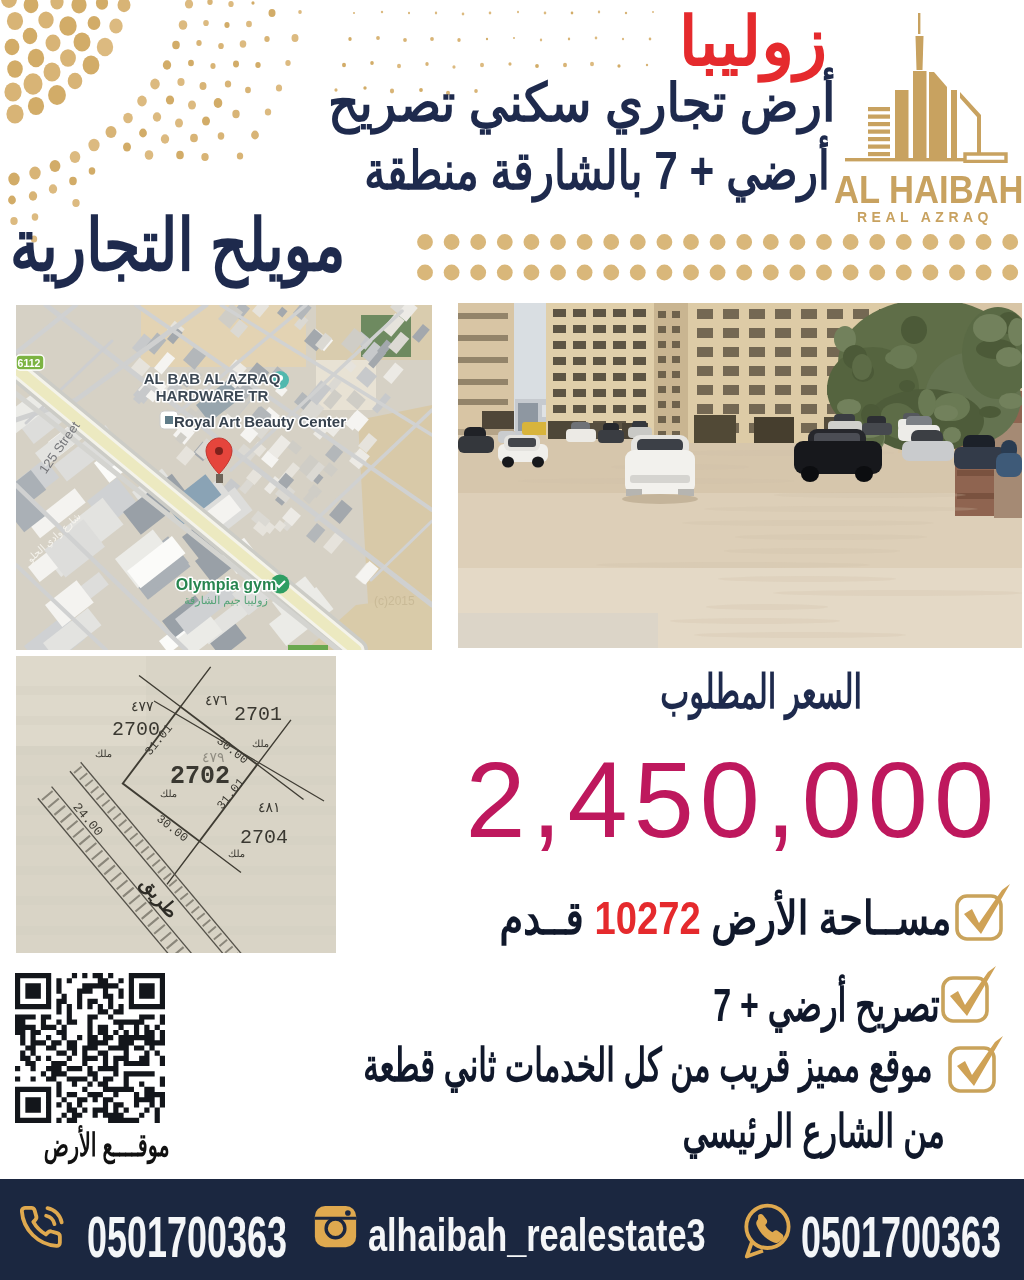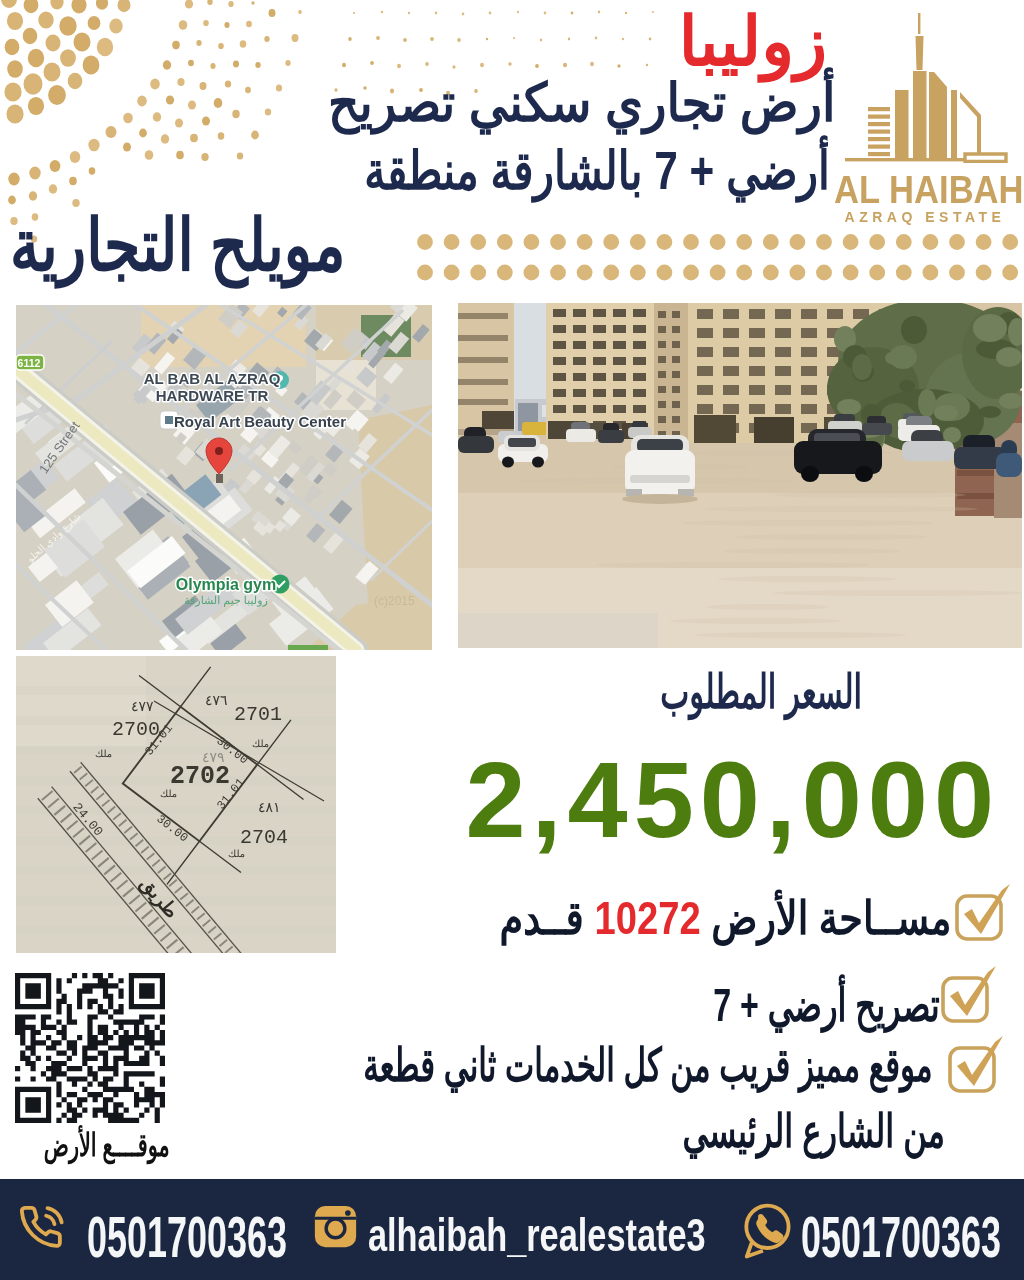--- a/index.html
+++ b/index.html
@@ -164,21 +164,21 @@
 <polygon points="94,151 94,62 99,62 112,77 112,151"></polygon>
 <polygon points="116,151 116,80 122,80 122,151"></polygon>
 <path d="M125 82 L146 105 L146 144 L142 144 L142 107 L125 88 Z"></path>
 <rect x="10" y="148" width="120" height="3.4"></rect>
 <path d="M130 151.4 L130 144 L171 144 L171 151.4 Z" fill="none" stroke="#c8a260" stroke-width="3.4"></path>
 </g>
 </svg>
 
 <div class="abs" style="left:834px;top:169px;color:#c8a260;font-weight:bold;font-size:38px;white-space:nowrap;transform:scaleX(0.91);transform-origin:0 0">AL HAIBAH</div>
 
-<div class="abs" style="left:835px;top:209px;width:180px;text-align:center;color:#c8a260;font-weight:bold;font-size:14px;letter-spacing:4.5px;white-space:nowrap">AZRAQ ESTATE</div>
+<div class="abs" style="left:835px;top:209px;width:180px;text-align:center;color:#c8a260;font-weight:bold;font-size:14px;letter-spacing:4.5px;white-space:nowrap">REAL AZRAQ</div>
 
 <div class="abs ar" style="right:197px;top:2px;font-size:68px;color:#e52a2d">زوليبا</div>
 
 <div class="abs ar navy" style="right:188px;top:72px;font-size:53px;transform:scaleX(0.917);transform-origin:100% 0">أرض تجاري سكني تصريح</div>
 
 <div class="abs ar navy" style="right:194px;top:140px;font-size:53px;transform:scaleX(0.80);transform-origin:100% 0">أرضي + 7 بالشارقة منطقة</div>
 
 <div class="abs ar navy" style="left:10px;top:203px;font-size:72px;transform:scaleX(0.815);transform-origin:0 0">مويلح التجارية</div>
 
 <svg class="abs" style="left:416px;top:226px" width="610" height="60" viewBox="0 0 610 60">
@@ -731,21 +731,21 @@
     <text x="212" y="201" font-size="10" fill="#3a3831">ملك</text>
     <text x="144" y="141" font-size="10" fill="#3a3831">ملك</text>
     <text x="134" y="100" font-size="12" font-family="Liberation Mono" fill="#3a3831" transform="rotate(-51 134 100)">31.01</text>
     <text x="200" y="86" font-size="12" font-family="Liberation Mono" fill="#3a3831" transform="rotate(38 200 86)">30.00</text>
     <text x="140" y="164" font-size="12" font-family="Liberation Mono" fill="#3a3831" transform="rotate(38 140 164)">30.00</text>
     <text x="206" y="154" font-size="12" font-family="Liberation Mono" fill="#3a3831" transform="rotate(-51 206 154)">31.01</text>
   </svg>
 
 <div class="abs ar navy" style="right:162px;top:664px;font-size:47px;transform:scaleX(0.655);transform-origin:100% 0">السعر المطلوب</div>
 
-<div class="abs" style="right:24px;top:737px;font-size:108px;letter-spacing:6px;font-weight:bold;color:#4d7c0f">2,450,000</div>
+<div class="abs" style="right:24px;top:737px;font-size:108px;letter-spacing:6px;font-weight:normal;color:#be185d">2,450,000</div>
 
 <div class="abs ar" style="right:73px;top:891px;font-size:46px;color:#10182b;transform:scaleX(0.83);transform-origin:100% 0">مســاحة الأرض <span style="color:#e52a2d">10272</span> قــدم</div>
 
 <svg class="abs" style="left:950px;top:882px" width="62" height="62" viewBox="0 0 62 62">
     <rect x="7" y="14" width="44" height="43" rx="10" fill="none" stroke="#c9a35b" stroke-width="3.6"></rect>
 <path d="M14 32 L22 27 L29 41 L52 8 L60 2 L31 52 Z" fill="#cfa256"></path>
   </svg>
 
 <div class="abs ar" style="right:84px;top:978px;font-size:46px;color:#10182b;transform:scaleX(0.70);transform-origin:100% 0">تصريح أرضي + 7</div>
 

